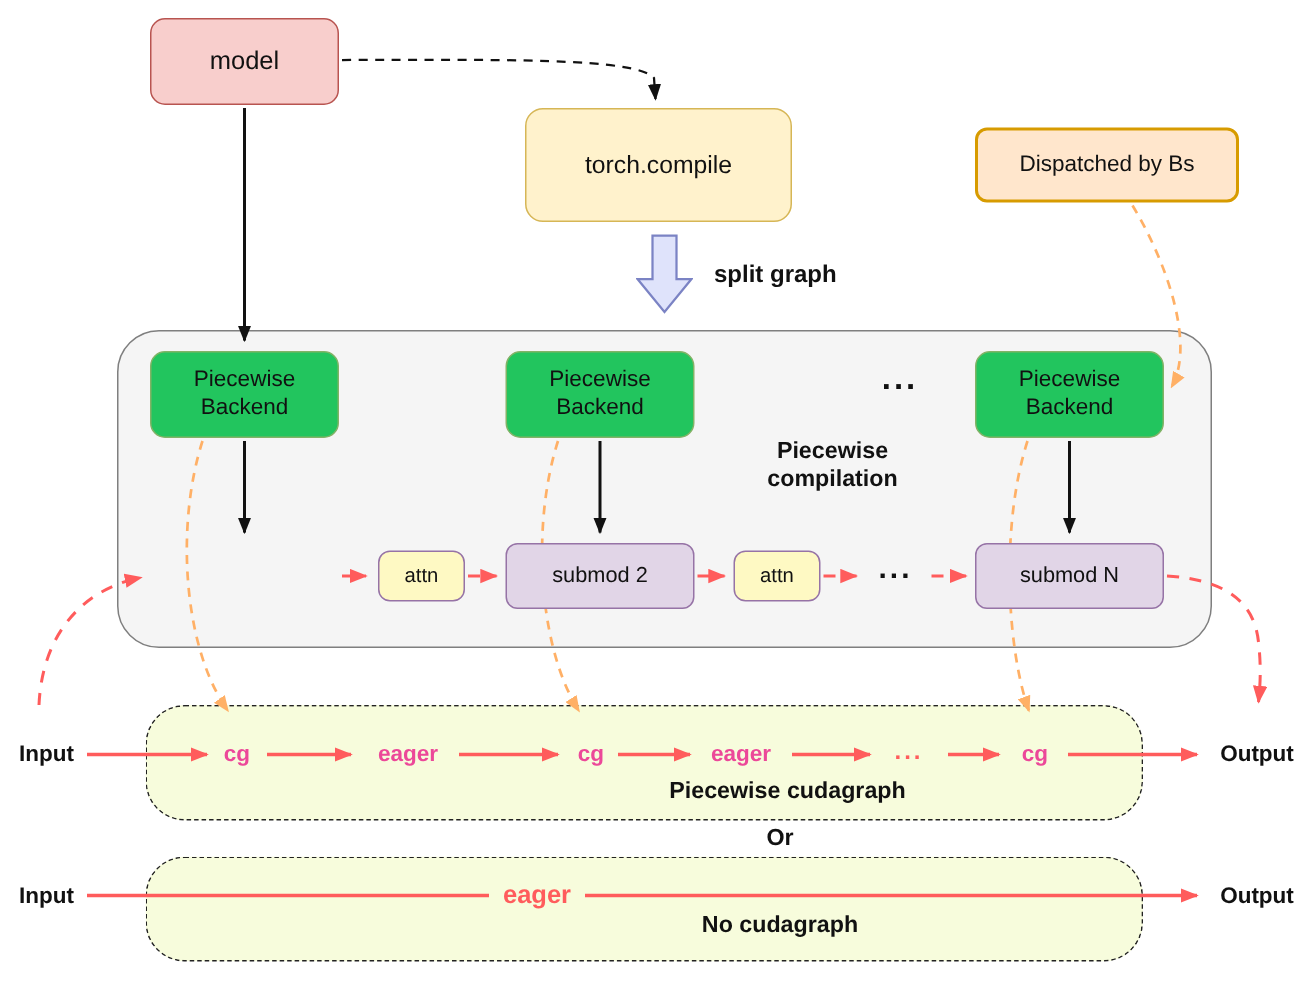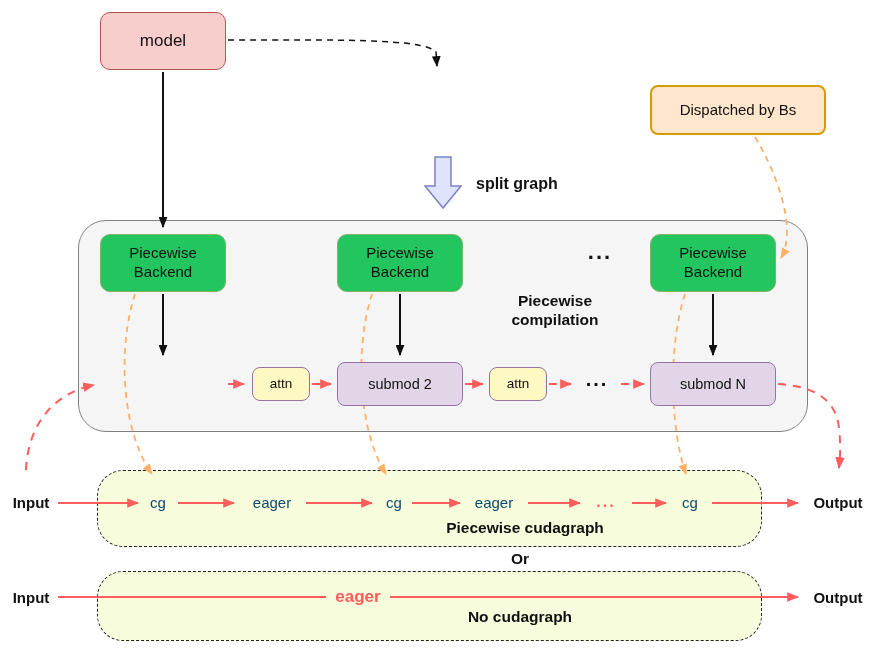--- a/index.html
+++ b/index.html
@@ -24,21 +24,21 @@
   .dots-row{left:577px;top:366px;width:40px;height:26px;font-size:20px;}
   .submod{width:126px;height:44px;background:#e1d5e7;border:1.5px solid #9673a6;border-radius:8px;font-size:14.5px;}
   .s1{left:100px;top:362px;} .s2{left:337px;top:362px;} .sn{left:650px;top:362px;}
   .attn{width:58px;height:34px;background:#fef9c3;border:1.5px solid #9673a6;border-radius:8px;font-size:13.5px;}
   .a1{left:252px;top:367px;} .a2{left:489px;top:367px;}
   
   .band{background:#f7fcdc;border:1.5px dashed #222;border-radius:26px;}
   .band1{left:97px;top:470px;width:665px;height:77px;}
   .band2{left:97px;top:571px;width:665px;height:70px;}
   .io{font-weight:bold;font-size:15px;height:18px;}
-  .red-step{color:#0c4a6e;font-weight:normal;font-size:15px;height:18px;}
+  .red-step{color:#ec4899;font-weight:bold;font-size:15px;height:18px;}
   .red-dots{color:#ff5c5c;font-weight:bold;font-size:16px;letter-spacing:2px;height:18px;}
   .band-title{font-weight:bold;font-size:15.5px;height:20px;}
   .or-lbl{left:480px;top:549px;width:80px;height:20px;font-weight:bold;font-size:15.5px;}
   .eager2{left:326px;top:586px;width:64px;height:22px;color:#ff5c5c;font-weight:bold;font-size:17px;background:#f7fcdc;}
 </style>
 </head>
 <body>
 
 <div id="canvas">
 
@@ -88,20 +88,21 @@
     <path d="M306,503 L372,503" stroke="#ff5c5c" stroke-width="2.2" fill="none" marker-end="url(#mR)"></path>
     <path d="M412,503 L460,503" stroke="#ff5c5c" stroke-width="2.2" fill="none" marker-end="url(#mR)"></path>
     <path d="M528,503 L580,503" stroke="#ff5c5c" stroke-width="2.2" fill="none" marker-end="url(#mR)"></path>
     <path d="M632,503 L666,503" stroke="#ff5c5c" stroke-width="2.2" fill="none" marker-end="url(#mR)"></path>
     <path d="M712,503 L798,503" stroke="#ff5c5c" stroke-width="2.2" fill="none" marker-end="url(#mR)"></path>
 
     <path d="M58,597 L798,597" stroke="#ff5c5c" stroke-width="2.2" fill="none" marker-end="url(#mR)"></path>
   </svg>
 
   <div class="node model">model</div>
+  <div class="node torch">torch.compile</div>
   <div class="node dispatch">Dispatched by Bs</div>
   <div class="lbl split-lbl">split graph</div>
 
   <div class="node backend b1">Piecewise Backend</div>
   <div class="node backend b2">Piecewise Backend</div>
   <div class="node backend b3">Piecewise Backend</div>
   <div class="lbl dots dots-green">...</div>
   <div class="lbl comp-lbl">Piecewise compilation</div>
 
   <div class="node attn a1">attn</div>

